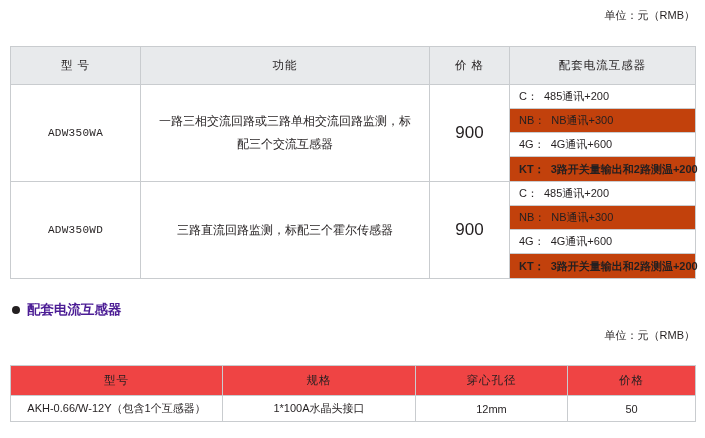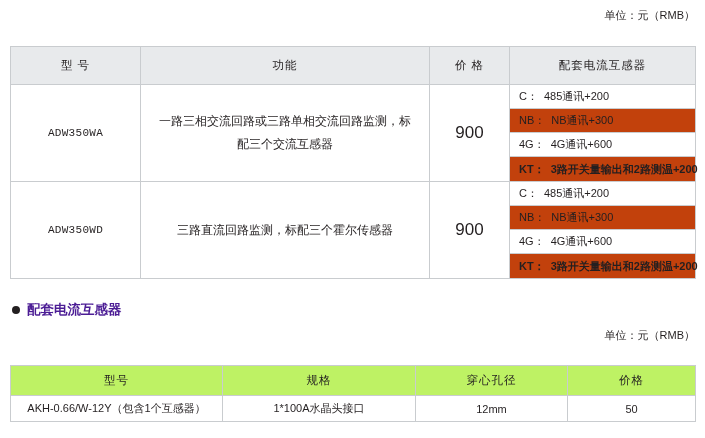--- a/index.html
+++ b/index.html
@@ -105,21 +105,21 @@
   
   .ct-table th, .ct-table td {
     border: 1px solid #c9cccf;
     font-size: 11px;
     color: #231f20;
     text-align: center;
     vertical-align: middle;
     height: 23px;
   }
   .ct-table thead th {
-    background: #bef264;
+    background: #ef4444;
     height: 27px;
     font-weight: normal;
     letter-spacing: 1px;
     font-size: 11.5px;
   }
   .ct-col-model { width: 212px; }
   .ct-col-spec  { width: 193px; }
   .ct-col-hole  { width: 152px; }
   .ct-col-price { width: 128px; }
 </style>

